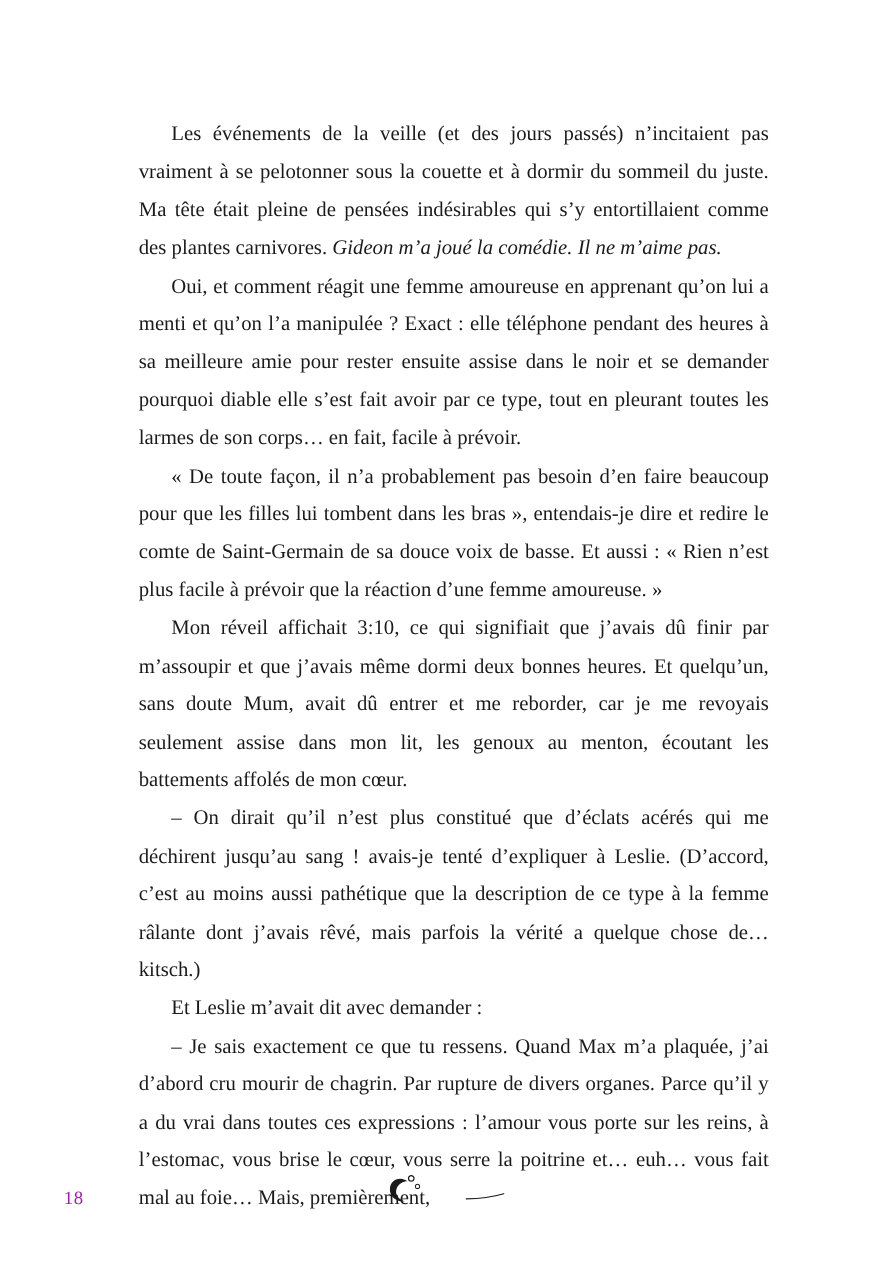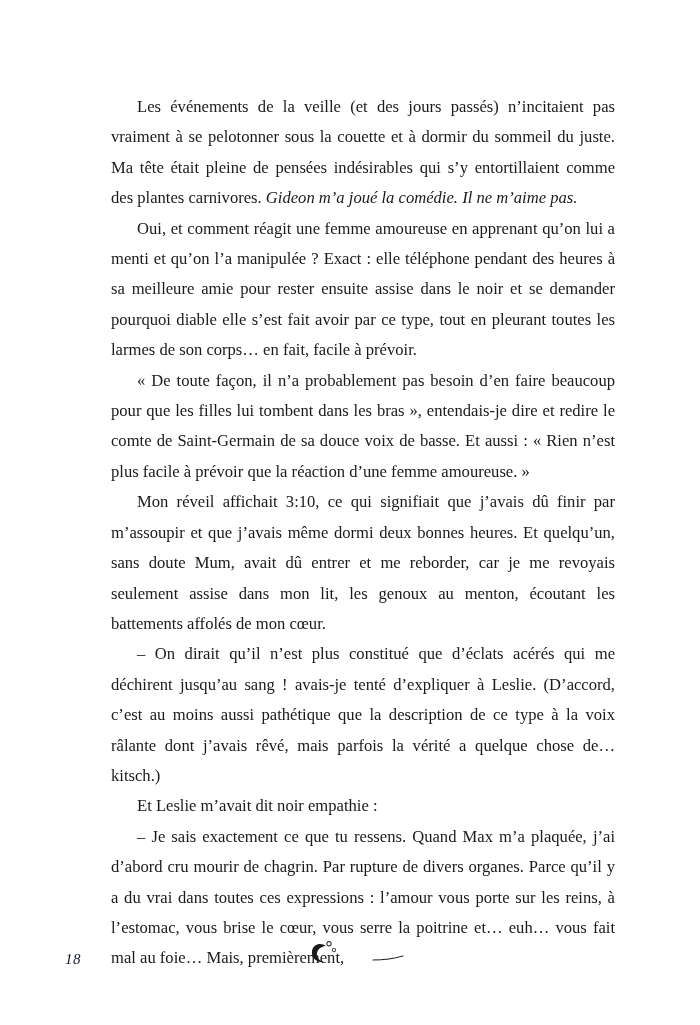--- a/index.html
+++ b/index.html
@@ -72,25 +72,24 @@
   .folio-orn svg {
     position: absolute;
     left: 0;
     top: 0;
   }
   .folio-num {
     position: absolute;
     left: 38px;
     top: 6px;
     width: 30px;
-    text-align: right;
+    text-align: left;
     font-size: 15px;
-    color: #0f172a;
+    color: #a21caf;
     font-family: "Liberation Serif", serif;
-    font-style: italic;
   }
 </style>
 </head>
 <body>
 
 <div class="page">
 
   <div class="text-block">
     <p class="para first">
       <span>Les événements de la veille (et des jours passés) n’incitaient pas vraiment à se pelotonner sous la couette et à dormir du sommeil du juste. Ma tête était pleine de pensées indésirables qui s’y entortillaient comme des plantes carnivores. </span><em>Gideon m’a joué la comédie. Il ne m’aime pas.</em>
@@ -98,24 +97,24 @@
     <p class="para">
       <span>Oui, et comment réagit une femme amoureuse en apprenant qu’on lui a menti et qu’on l’a manipulée ? Exact : elle téléphone pendant des heures à sa meilleure amie pour rester ensuite assise dans le noir et se demander pourquoi diable elle s’est fait avoir par ce type, tout en pleurant toutes les larmes de son corps… en fait, facile à prévoir.</span>
     </p>
     <p class="para">
       <span>« De toute façon, il n’a probablement pas besoin d’en faire beaucoup pour que les filles lui tombent dans les bras », entendais-je dire et redire le comte de Saint-Germain de sa douce voix de basse. Et aussi : « Rien n’est plus facile à prévoir que la réaction d’une femme amoureuse. »</span>
     </p>
     <p class="para">
       <span>Mon réveil affichait 3:10, ce qui signifiait que j’avais dû finir par m’assoupir et que j’avais même dormi deux bonnes heures. Et quelqu’un, sans doute Mum, avait dû entrer et me reborder, car je me revoyais seulement assise dans mon lit, les genoux au menton, écoutant les battements affolés de mon cœur.</span>
     </p>
     <p class="para">
-      <span>– On dirait qu’il n’est plus constitué que d’éclats acérés qui me déchirent jusqu’au sang ! avais-je tenté d’expliquer à Leslie. (D’accord, c’est au moins aussi pathétique que la description de ce type à la voix râlante dont j’avais rêvé, mais parfois la vérité a quelque chose de… kitsch.)</span>
+      <span>– On dirait qu’il n’est plus constitué que d’éclats acérés qui me déchirent jusqu’au sang ! avais-je tenté d’expliquer à Leslie. (D’accord, c’est au moins aussi pathétique que la description de ce type à la femme râlante dont j’avais rêvé, mais parfois la vérité a quelque chose de… kitsch.)</span>
     </p>
     <p class="para">
-      <span>Et Leslie m’avait dit noir empathie :</span>
+      <span>Et Leslie m’avait dit avec demander :</span>
     </p>
     <p class="para">
       <span>– Je sais exactement ce que tu ressens. Quand Max m’a plaquée, j’ai d’abord cru mourir de chagrin. Par rupture de divers organes. Parce qu’il y a du vrai dans toutes ces expressions : l’amour vous porte sur les reins, à l’estomac, vous brise le cœur, vous serre la poitrine et… euh… vous fait mal au foie… Mais, premièrement,</span>
     </p>
   </div>
 
   <div class="footer">
     <div class="folio-wrap">
       <span class="folio-orn">
         <svg width="120" height="32" viewBox="0 0 120 32" xmlns="http://www.w3.org/2000/svg">

